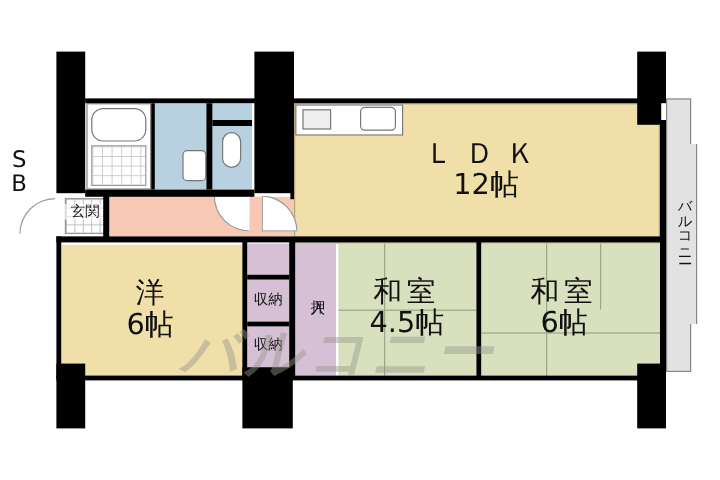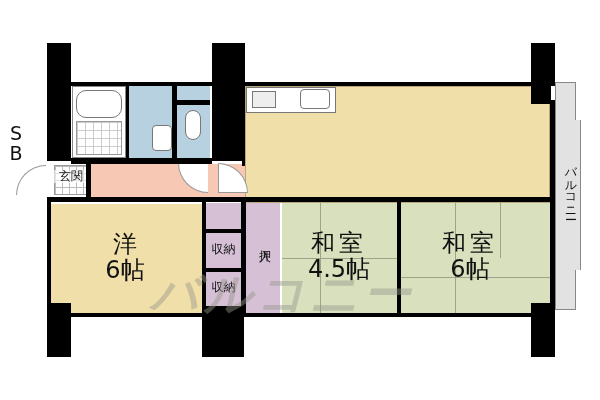--- a/index.html
+++ b/index.html
@@ -23,20 +23,24 @@
 
   <div class="abs" style="left:555px;top:82px;width:21px;height:228px;background:#e2e2e2;border:1px solid #888;"></div>
   <div class="abs" style="left:560px;top:120px;width:21px;height:150px;background:#e2e2e2;border-right:1px solid #888;"></div>
   <div class="room-label small vert" style="left:561px;top:158px;width:16px;">バルコニー</div>
 
   <div class="abs" style="left:245px;top:86px;width:305px;height:117px;background:#f0dfa9;border:1px solid #b8a77a;"></div>
 
   <div class="fixture" style="left:246px;top:87px;width:90px;height:26px;"></div>
   <div class="fixture" style="left:252px;top:91px;width:24px;height:17px;background:#eee;"></div>
   <div class="fixture" style="left:300px;top:89px;width:30px;height:20px;border-radius:4px;"></div>
+  <div class="room-label big" style="left:340px;top:116px;width:130px;">
+    <div style="letter-spacing:10px;">ＬＤＫ</div>
+    <div>12帖</div>
+  </div>
 
   <div class="abs wall" style="left:531px;top:82px;width:20px;height:22px;"></div>
 
   <div class="abs" style="left:72px;top:86px;width:54px;height:72px;background:#fff;border:1px solid #888;"></div>
   <div class="fixture" style="left:76px;top:90px;width:46px;height:28px;border-radius:10px;"></div>
   <div class="abs" style="left:76px;top:121px;width:46px;height:34px;background-image:linear-gradient(#ccc 1px,transparent 1px),linear-gradient(90deg,#ccc 1px,transparent 1px);background-size:8px 8px;border:1px solid #999;"></div>
 
   <div class="abs" style="left:128px;top:86px;width:44px;height:72px;background:#b7d1e0;"></div>
   <div class="fixture" style="left:152px;top:125px;width:20px;height:26px;border-radius:4px;"></div>
 

